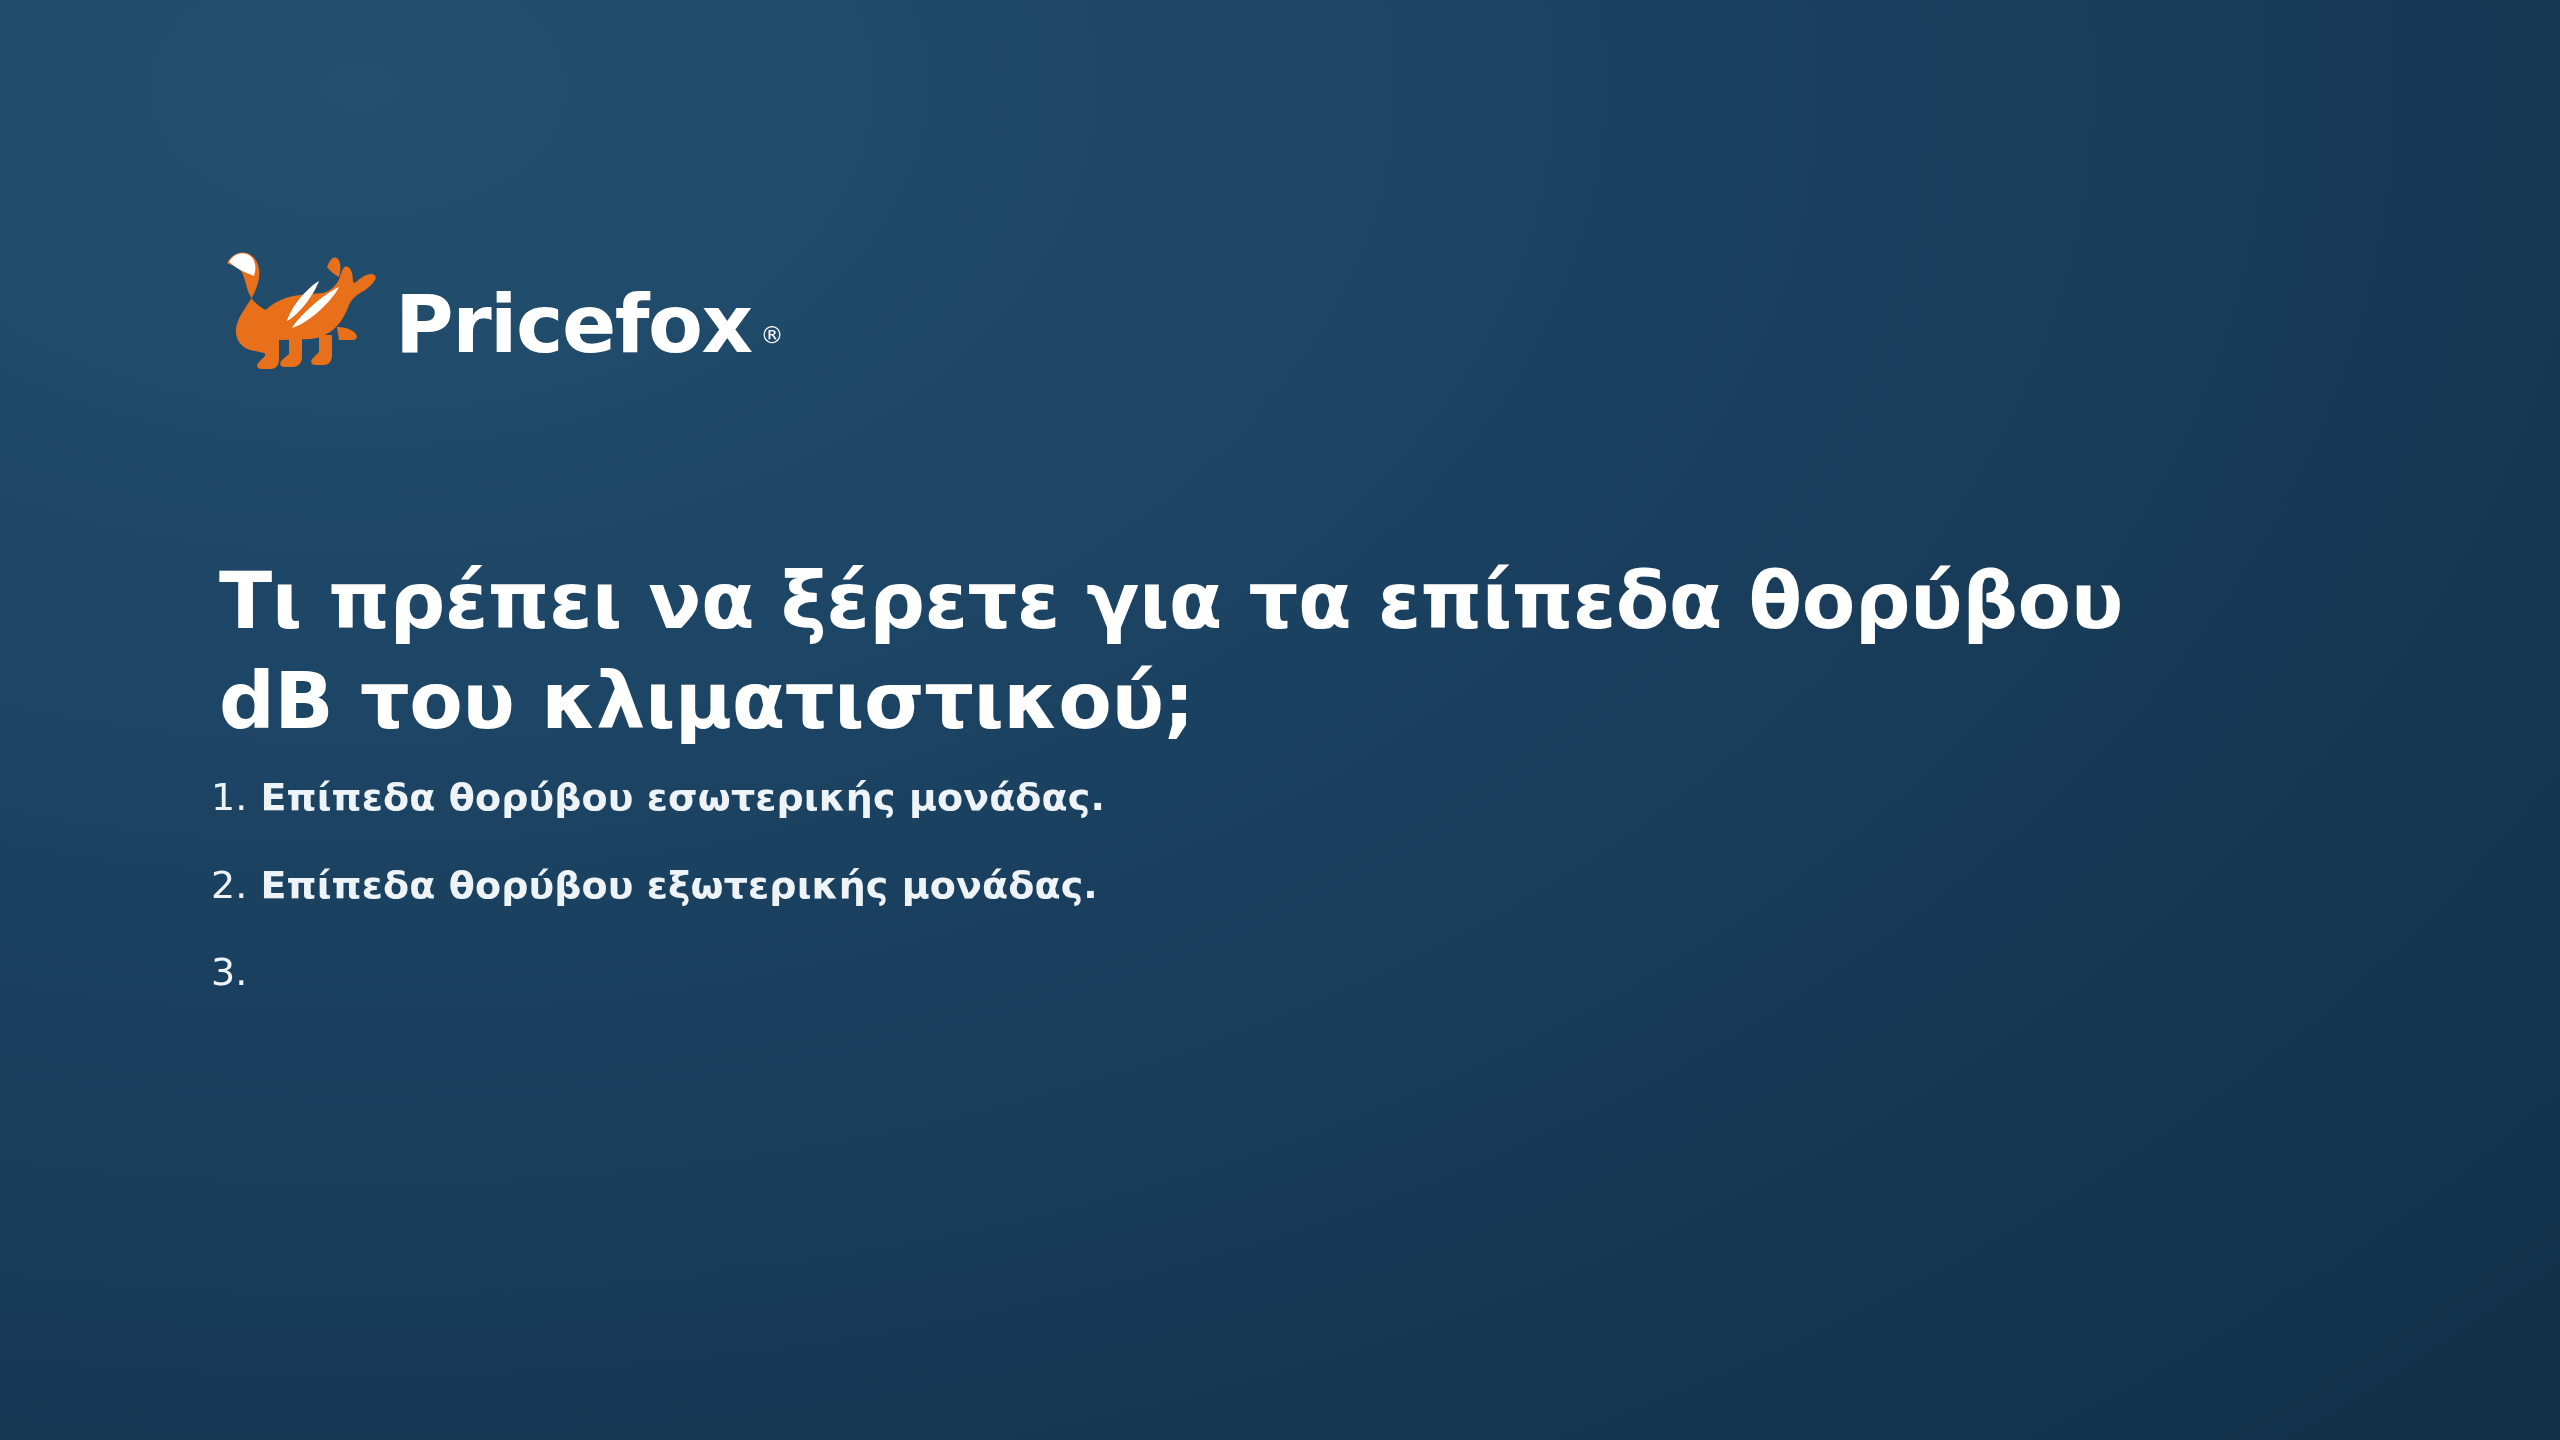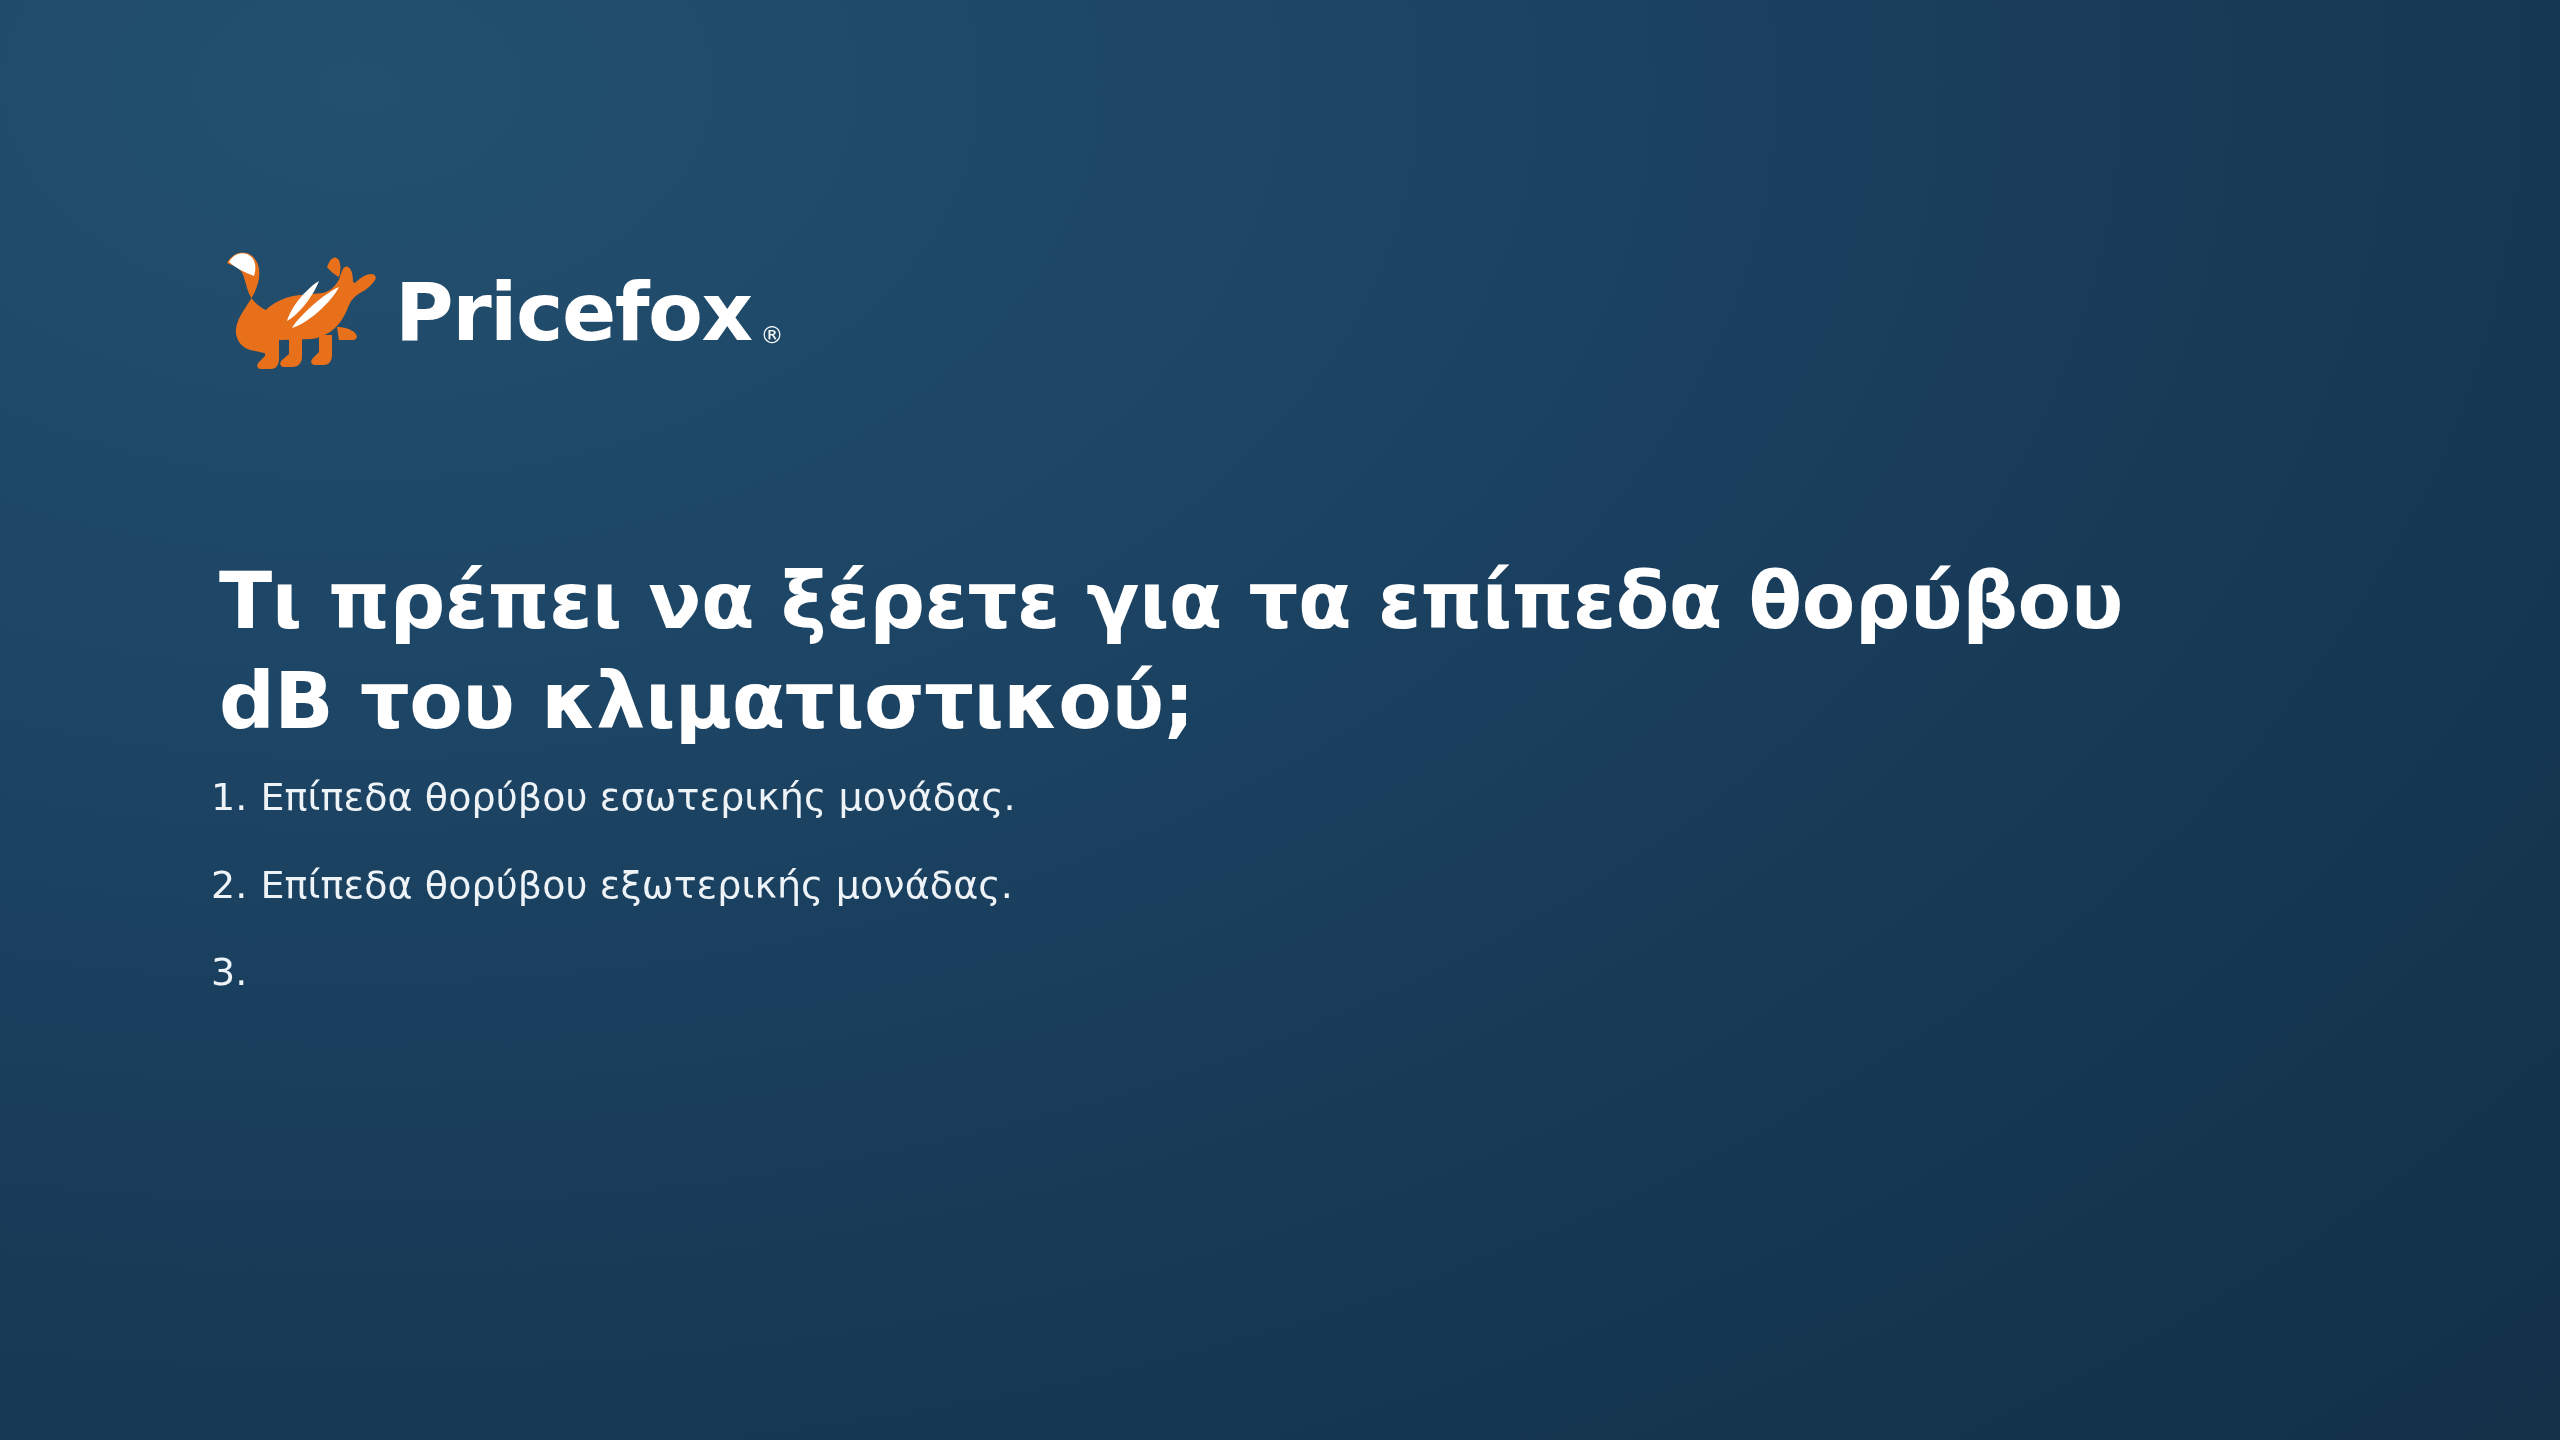--- a/index.html
+++ b/index.html
@@ -53,21 +53,21 @@
   }
 
   .wordmark-text {
     color: #ffffff;
     font-family: "DejaVu Sans", sans-serif;
     font-size: 80px;
     font-weight: 700;
     letter-spacing: -1.5px;
     line-height: 1;
     position: relative;
-    top: 2px;
+    top: 14px;
   }
 
   .wordmark-reg {
     color: #ffffff;
     font-family: "DejaVu Sans", sans-serif;
     font-size: 23px;
     line-height: 1;
     margin-left: 9px;
     position: relative;
     top: -4px;
@@ -112,20 +112,21 @@
     letter-spacing: 0.1px;
   }
 
   .list-num {
     flex: 0 0 auto;
     margin-right: 13px;
   }
 
   .list-text {
     flex: 0 1 auto;
+    font-weight: bold;
   }
 </style>
 </head>
 <body>
 
 <div class="slide">
 
   <div class="brand">
 
     <svg class="fox-mark" viewBox="0 0 178 136" aria-hidden="true">

